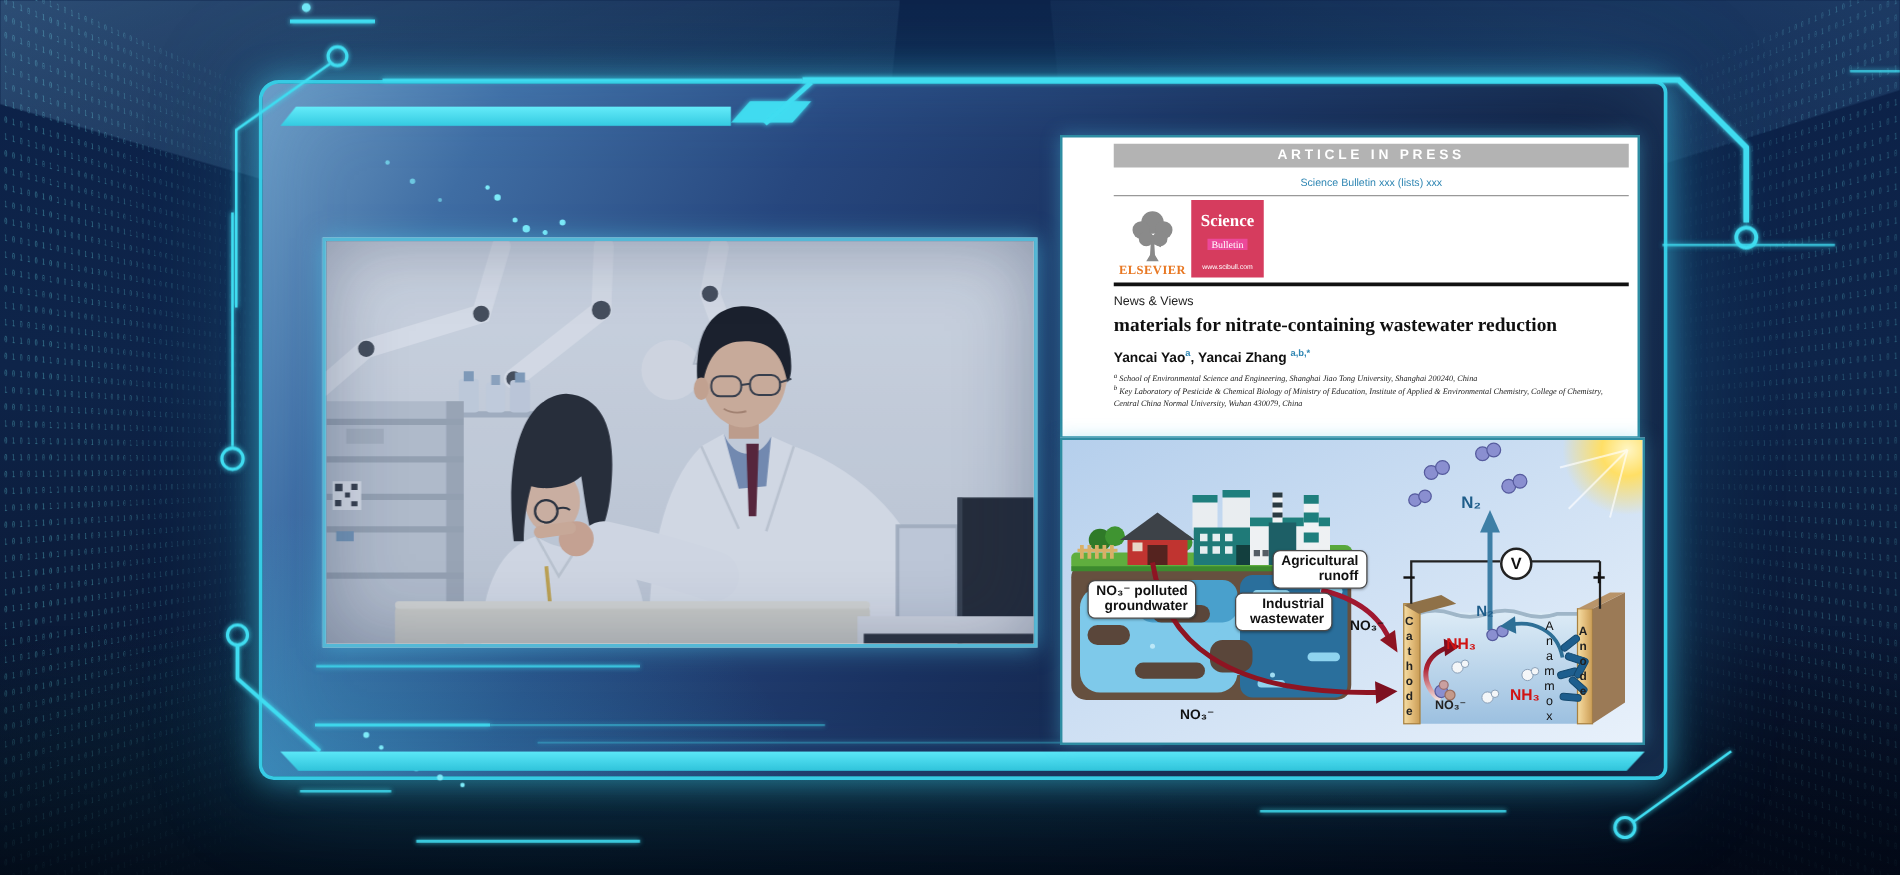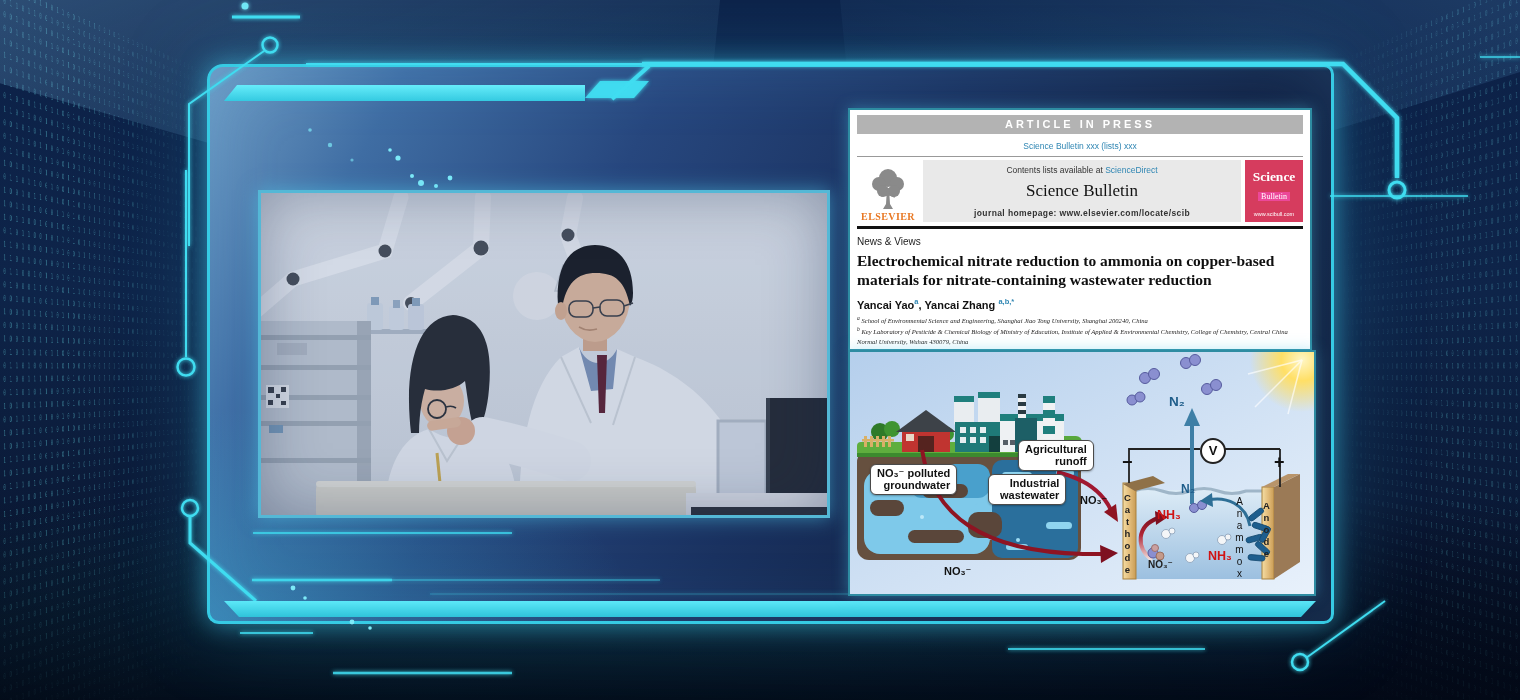--- a/index.html
+++ b/index.html
@@ -49,21 +49,21 @@
   
   .photo{left:258px;top:190px;width:566px;height:322px;border:3px solid #54b8d6;z-index:4;
          background:#dde3e9;box-shadow:0 0 18px rgba(80,200,235,.55);overflow:hidden;}
   .photo svg{display:block;}
   .photo-tint{left:0;top:0;width:100%;height:100%;background:rgba(48,78,138,.17);
          box-shadow:inset 0 0 60px rgba(20,35,70,.35);}
 
   
   .article{left:848px;top:108px;width:464px;height:243px;background:#ffffff;z-index:4;
            border:2px solid #2e8ca2;box-sizing:border-box;color:#1a1a1a;
-           box-shadow:0 0 14px rgba(80,200,235,.4);}
+           box-shadow:0 0 14px rgba(80,200,235,.4);padding-left:34px;}
   .banner{margin:5px 7px 0 7px;height:19px;background:#b3b3b3;color:#fff;
           font-size:11px;font-weight:bold;letter-spacing:3px;text-align:center;line-height:19px;}
   .citation{margin-top:7px;text-align:center;font-size:8.5px;color:#2f86b3;}
   .rule-thin{margin:5px 7px 0 7px;border-top:1px solid #999;}
   .jheader{display:flex;margin:3px 7px 0 7px;height:62px;}
   .els-col{width:62px;display:flex;flex-direction:column;align-items:center;justify-content:flex-end;}
   .els-name{font-family:"Liberation Serif","DejaVu Serif",serif;font-weight:bold;color:#e87722;
             font-size:10px;letter-spacing:.4px;margin-top:1px;}
   .jcenter{flex:1;background:#e9e9e9;text-align:center;padding-top:5px;margin:0 4px;}
   .contents-line{font-size:8.5px;color:#333;}
@@ -283,35 +283,29 @@
               <circle cx="12" cy="18" r="7"></circle>
               <circle cx="30" cy="18" r="7"></circle>
             <circle cx="16" cy="25" r="6"></circle>
               <circle cx="27" cy="25" r="6"></circle>
             <path d="M20,22 L22,22 L23,38 L26,43 L16,43 L19,38 Z"></path>
             <path d="M14,30 Q20,26 28,31" stroke="#8a8a8a" stroke-width="2" fill="none"></path>
           </g>
         </svg>
         <div class="els-name">ELSEVIER</div>
       </div>
-      <div class="jcenter">
-        <div class="contents-line"><span>Contents lists available at </span><span class="link">ScienceDirect</span></div>
-        <div class="jtitle">Science Bulletin</div>
-        <div class="homepage">journal homepage: www.elsevier.com/locate/scib</div>
-      </div>
       <div class="sb-logo">
         <div class="sb-w1">Science</div>
         <div class="sb-w2">Bulletin</div>
         <div class="sb-url">www.scibull.com</div>
       </div>
     </div>
     <div class="rule-black"></div>
     <div class="section-label">News &amp; Views</div>
     <div class="atitle">
-      <div>Electrochemical nitrate reduction to ammonia on copper-based</div>
       <div>materials for nitrate-containing wastewater reduction</div>
     </div>
     <div class="authors">
       <span>Yancai Yao</span><span class="sup">a</span><span>, </span><span>Yancai Zhang</span> <span class="sup">a,b,*</span>
     </div>
     <div class="affils">
       <div><span class="asup">a</span> <span>School of Environmental Science and Engineering, Shanghai Jiao Tong University, Shanghai 200240, China</span></div>
       <div><span class="asup">b</span> <span>Key Laboratory of Pesticide &amp; Chemical Biology of Ministry of Education, Institute of Applied &amp; Environmental Chemistry, College of Chemistry, Central China Normal University, Wuhan 430079, China</span></div>
     </div>
   </div>

